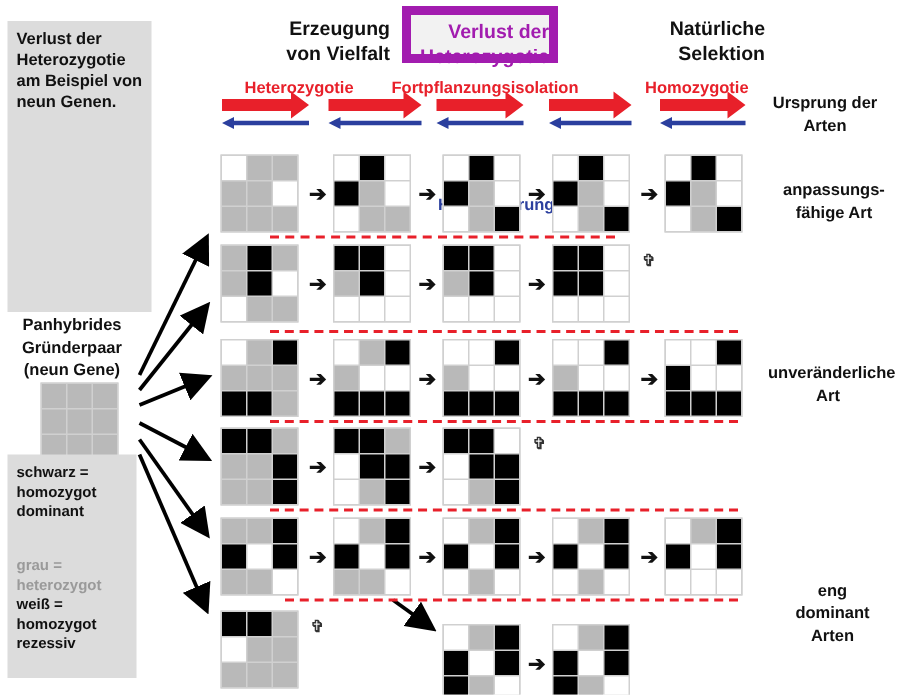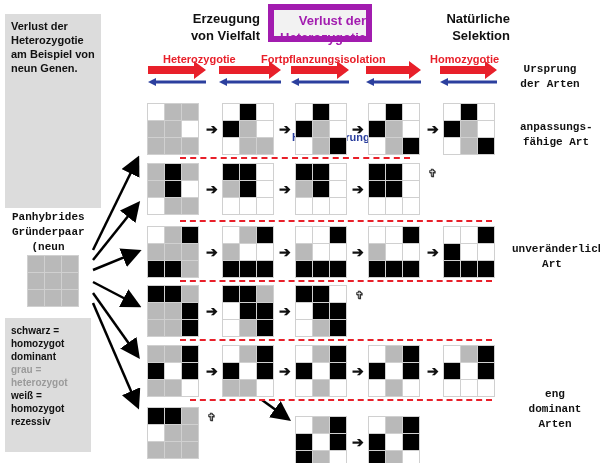--- a/index.html
+++ b/index.html
@@ -3,32 +3,32 @@
 <meta charset="utf-8">
 <style>
   html, body { margin: 0; padding: 0; background: #fff; }
   body { width: 600px; height: 463px; position: relative; overflow: hidden;
          font-family: "Liberation Sans", sans-serif; font-weight: bold; color: #111; }
   .box { position: absolute; background: #dcdcdc; font-size: 11px; line-height: 14px; padding: 5px 6px; box-sizing: border-box; }
   .box p { margin: 0 0 6px 0; }
   .hdr { position: absolute; text-align: right; font-size: 13px; line-height: 17px; }
   .redlbl { position: absolute; color: #e8202a; font-size: 11px; }
   .bluelbl { position: absolute; color: #2b3f9e; font-size: 11px; margin-top: 45px; }
-  .side { position: absolute; font-size: 11px; line-height: 15px; text-align: center; font-family: Liberation Mono, monospace; }
+  .side { position: absolute; font-size: 11px; line-height: 15px; text-align: center; }
   .grid { position: absolute; width: 52px; height: 52px; display: grid;
           grid-template-columns: repeat(3, 1fr); grid-template-rows: repeat(3, 1fr);
           gap: 1px; background: #d0d0d0; border: 1px solid #d0d0d0; box-sizing: border-box; }
   .cell { background: #fff; }
   .cell.b { background: #000; }
   .cell.g { background: #b9b9b9; }
   .dash { position: absolute; height: 0; border-top: 2px dashed #e8202a; }
   .arr { position: absolute; font-size: 14px; line-height: 14px; }
   .cross { position: absolute; font-size: 11px; color: #333; }
   svg { position: absolute; left: 0; top: 0; }
-  .legend .gray { color: #9a9a9a; }
+  .legend .gray { color: #9a9a9a; margin-top: 23px; }
 </style>
 </head>
 <body>
 
 <div class="box" style="left:5px;top:14px;width:96px;height:194px;">
   <p>Verlust der Heterozygotie am Beispiel von neun Genen.</p>
 </div>
 
 <div class="hdr" style="left:170px;top:10px;width:90px;">Erzeugung von Vielfalt</div>
 <div class="hdr" style="left:268px;top:4px;width:104px;height:38px;background:#f2f2f2;border:6px solid #a21caf;color:#a21caf;box-sizing:border-box;padding-top:2px;">
@@ -48,21 +48,21 @@
     <div class="cell g"></div>
     <div class="cell g"></div>
     <div class="cell g"></div>
     <div class="cell g"></div>
     <div class="cell g"></div>
     <div class="cell g"></div>
     <div class="cell g"></div>
     <div class="cell g"></div>
   </div>
 
-<div class="box legend" style="left:5px;top:318px;width:86px;height:134px;font-size:10px;line-height:13px;padding:6px 6px;">
+<div class="box legend" style="left:5px;top:303px;width:86px;height:149px;font-size:10px;line-height:13px;padding:6px 6px;">
   <div>schwarz = homozygot dominant</div>
   <div class="gray">grau = heterozygot</div>
   <div>weiß = homozygot rezessiv</div>
 </div>
 
 <div class="side" style="left:520px;top:120px;width:72px;text-align:center;">anpassungs- fähige Art</div>
 <div class="side" style="left:512px;top:242px;width:80px;">unveränderliche Art</div>
 <div class="side" style="left:525px;top:387px;width:60px;">eng dominant Arten</div>
 
 <svg id="arrows" width="600" height="463">

